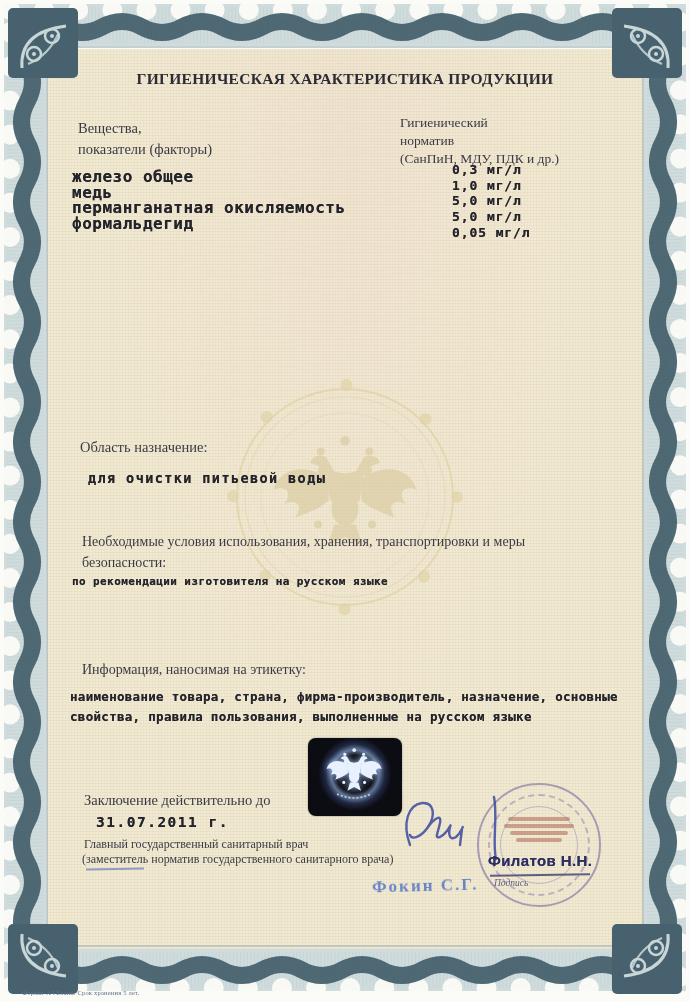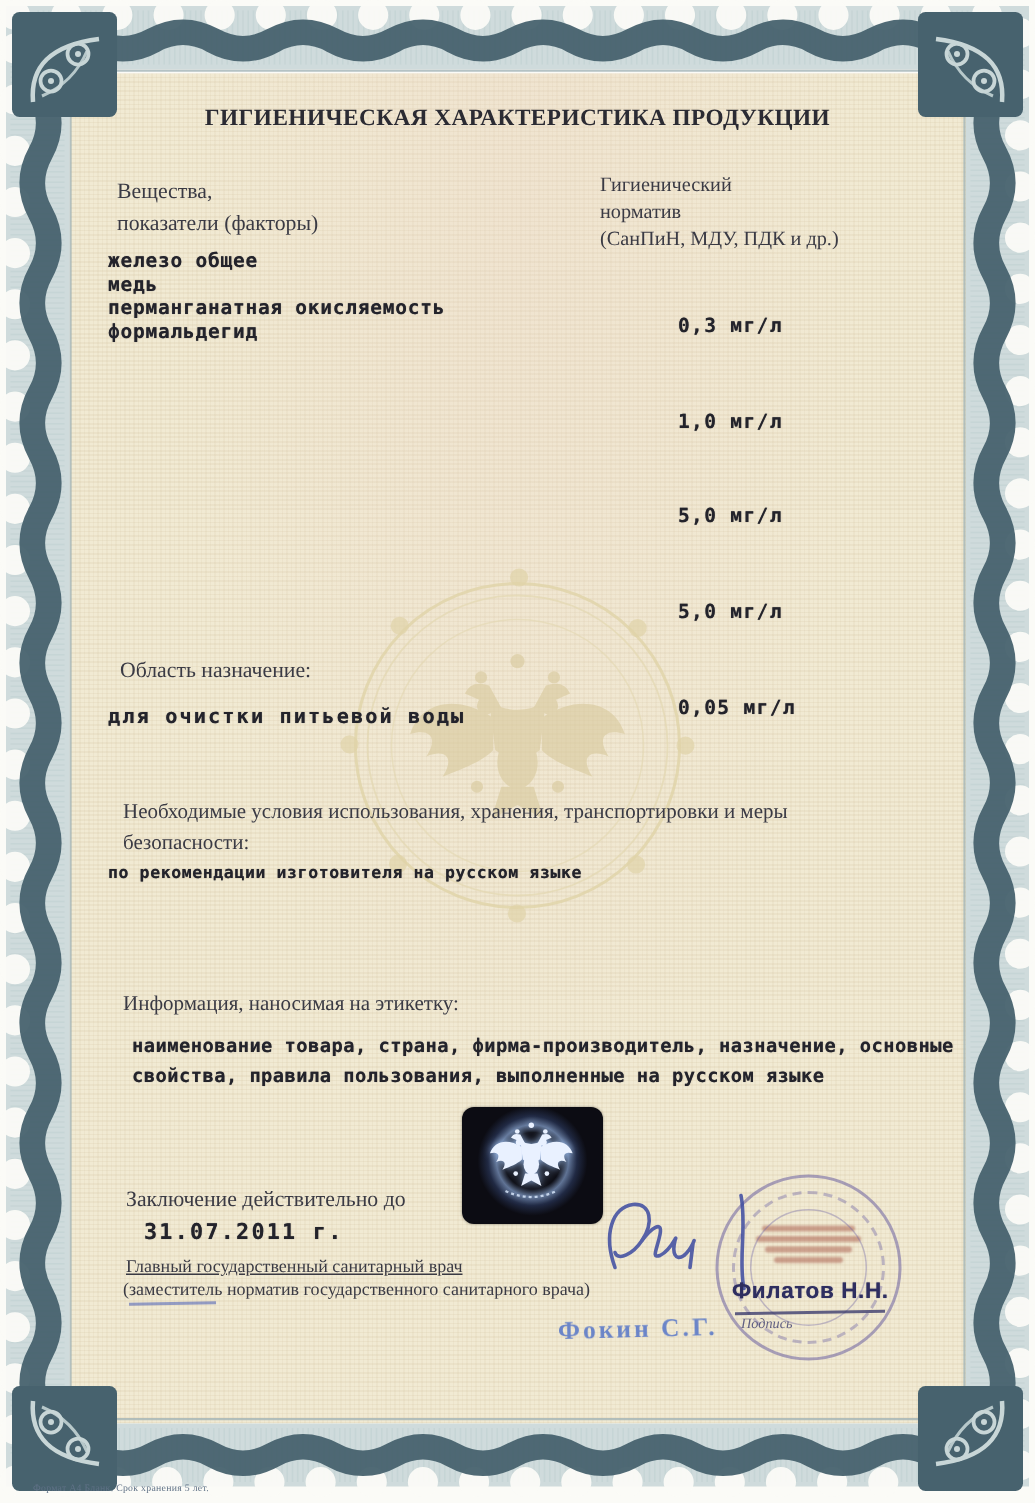--- a/index.html
+++ b/index.html
@@ -17,33 +17,33 @@
   
   .abs{position:absolute;z-index:4;}
   .serif{color:#3a3a44;}
   .tw{font-family:"DejaVu Sans Mono",monospace;font-weight:bold;color:#23232b;
       text-shadow:0 0 .5px rgba(35,35,43,.7);}
   .title{left:0;right:0;top:70px;text-align:center;font-size:15.5px;font-weight:bold;
          letter-spacing:.3px;color:#2b2b33;}
   .hdr-left{left:78px;top:118px;font-size:14.5px;line-height:21px;}
   .hdr-right{left:400px;top:114px;width:212px;text-align:left;font-size:13.5px;line-height:18px;}
   ul.plain{list-style:none;margin:0;padding:0;}
-  .names{left:72px;top:167px;font-size:13px;letter-spacing:.5px;}
+  .names{left:72px;top:167px;font-size:16px;letter-spacing:.5px;}
   .names li{height:15.7px;}
   .values{left:452px;top:162px;font-size:13px;letter-spacing:.9px;}
-  .values li{height:15.7px;margin-top:48px;}
+  .values li{height:15.7px;}
   .app-label{left:80px;top:439px;font-size:14.5px;}
-  .app-value{left:72px;top:470px;font-size:13.5px;letter-spacing:1.4px;}
+  .app-value{left:88px;top:470px;font-size:13.5px;letter-spacing:1.4px;}
   .cond-label{left:82px;top:532px;width:510px;font-size:14px;line-height:20.5px;}
   .cond-value{left:72px;top:575px;font-size:11px;letter-spacing:.4px;}
   .info-label{left:82px;top:662px;font-size:14px;}
-  .info-value{left:70px;top:687px;width:578px;font-size:12.5px;line-height:20px;letter-spacing:.3px;margin-left:18px;}
+  .info-value{left:70px;top:687px;width:578px;font-size:12.5px;line-height:20px;letter-spacing:.3px;}
   .concl-label{left:84px;top:792px;font-size:14.5px;}
   .concl-date{left:96px;top:814px;font-size:14.5px;letter-spacing:1.5px;}
-  .official1{left:84px;top:837px;font-size:12px;text-decoration:underline;}
+  .official1{left:84px;top:837px;font-size:12px;}
   .official2{left:82px;top:852px;font-size:12px;}
   .pen-underline{left:86px;top:868px;width:58px;height:2px;background:rgba(70,90,180,.55);
                  transform:rotate(-1deg);filter:blur(.3px);}
   .footer-note{left:22px;top:989px;font-size:6.5px;color:#5f7186;z-index:6;letter-spacing:.2px;}
   
   .holo{left:308px;top:738px;width:94px;height:78px;background:#0c0c13;border-radius:8px;
         z-index:5;box-shadow:0 0 2px rgba(0,0,0,.4);}
   .holo .glow{position:absolute;inset:0;border-radius:8px;
     background:radial-gradient(circle at 50% 46%, rgba(0,0,0,0) 0 30%,
       rgba(165,200,255,.55) 38%, rgba(80,110,180,.30) 47%, rgba(0,0,0,0) 58%);}

